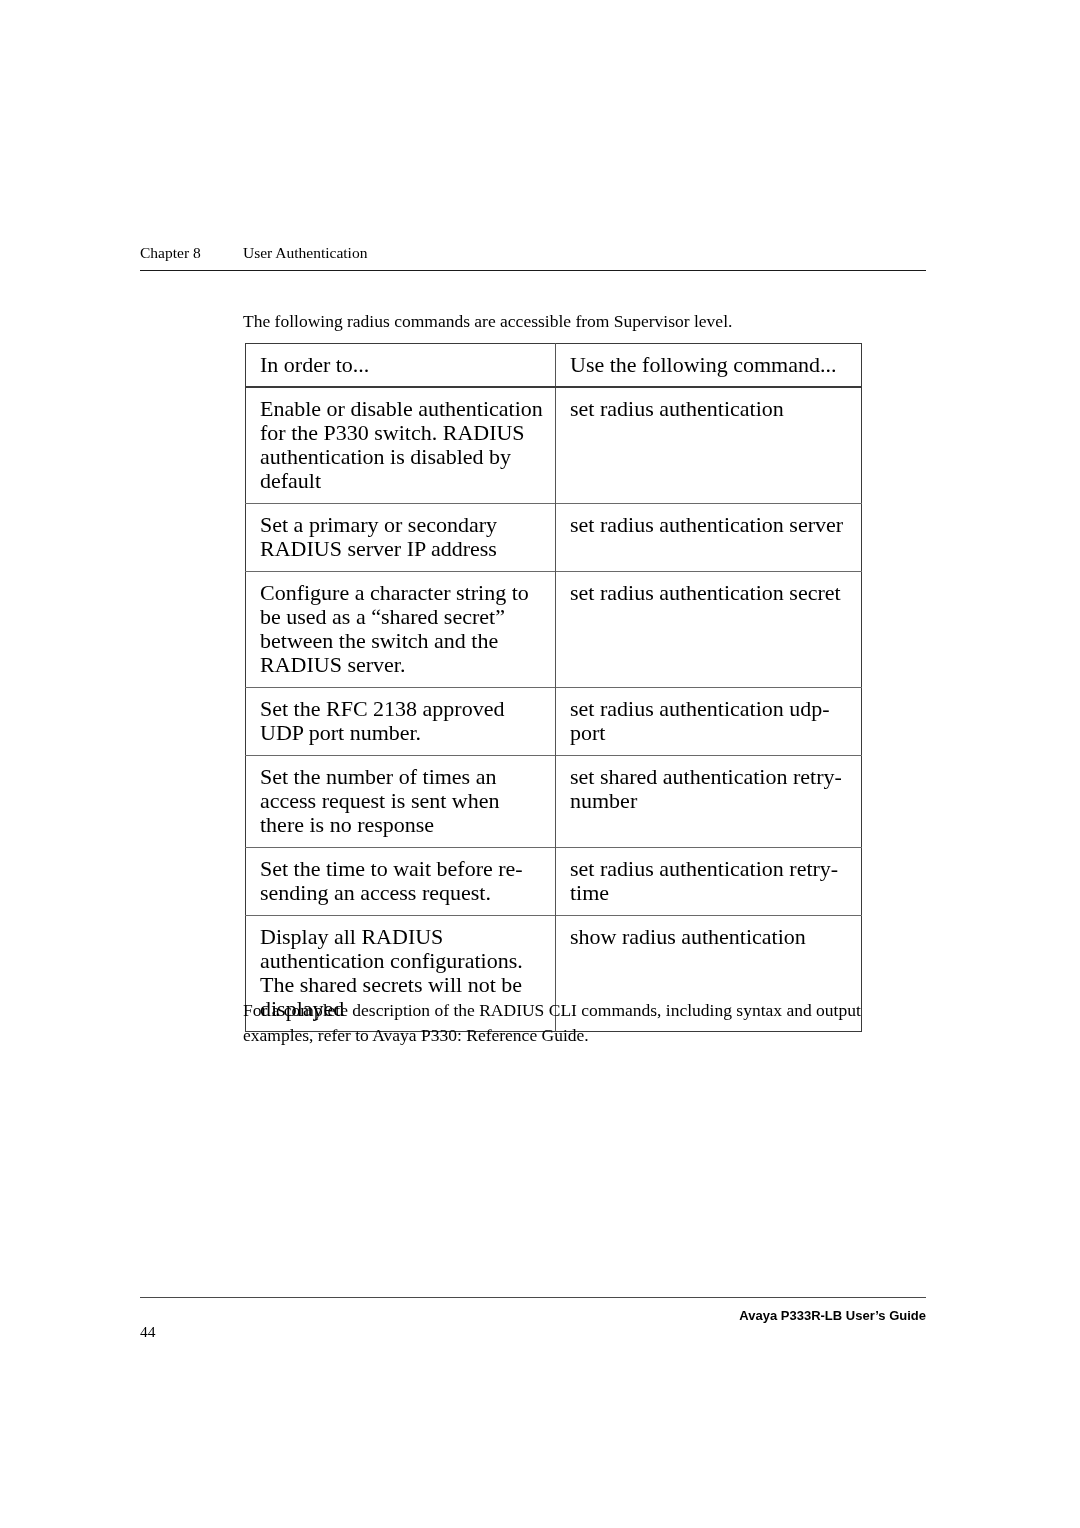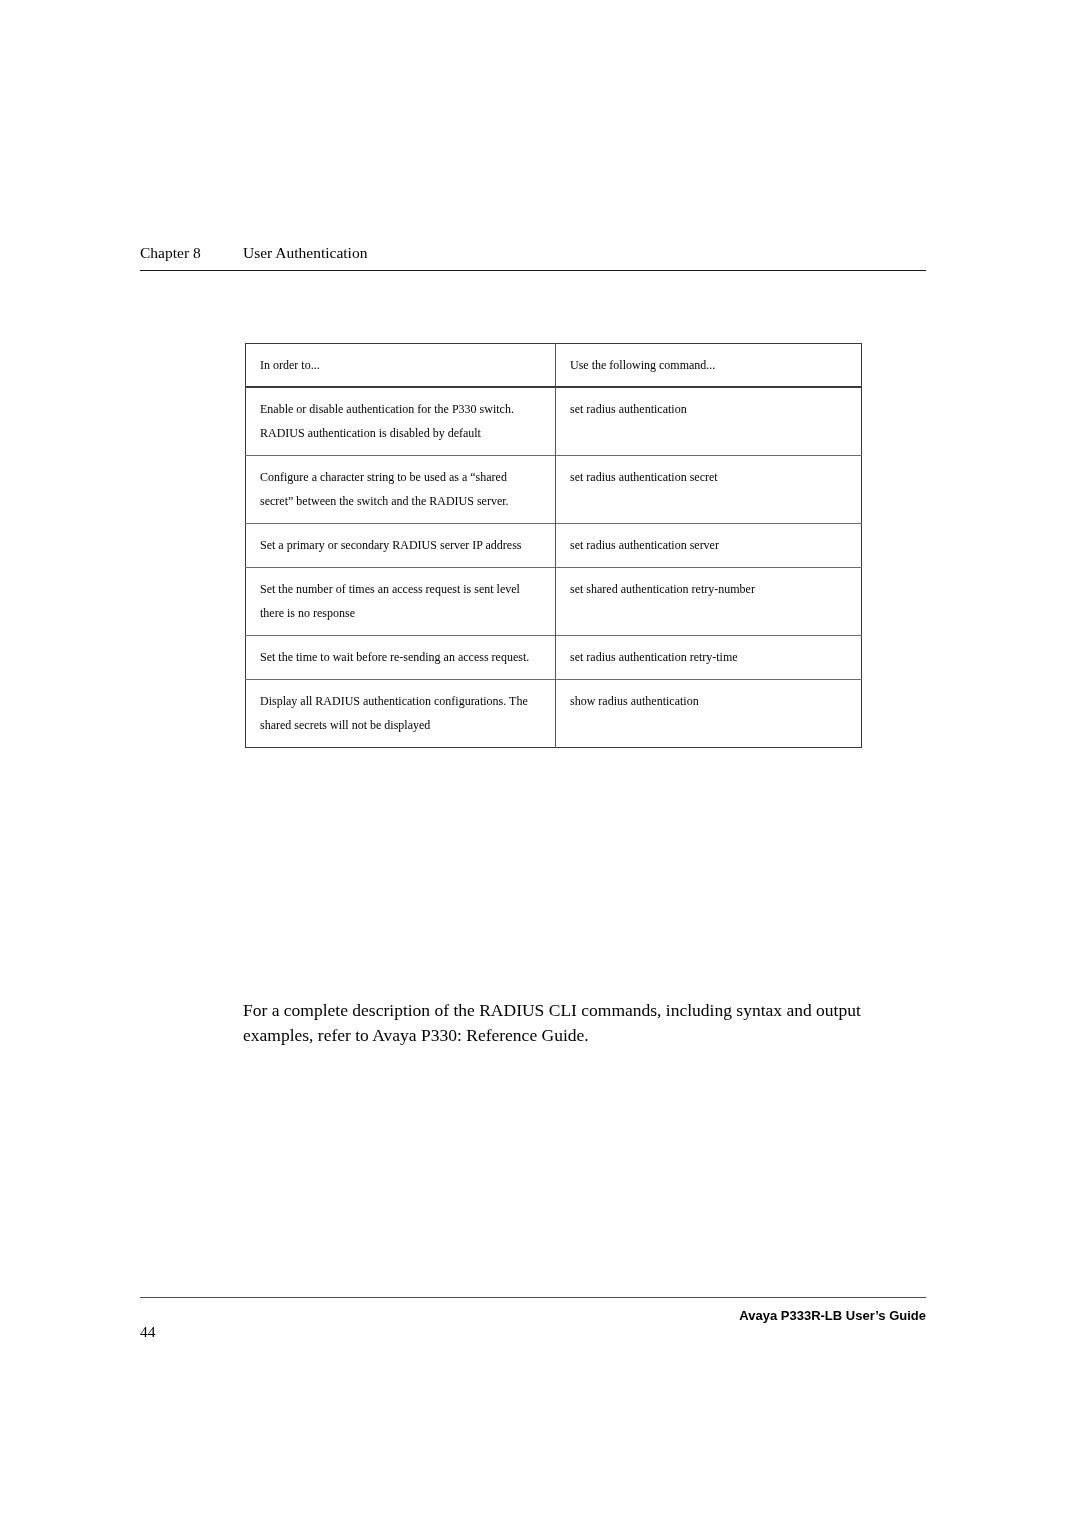--- a/index.html
+++ b/index.html
@@ -76,21 +76,21 @@
     border-bottom: 1.6px solid #3a3a3a;
   }
   .command-table col.col-intent { width: 310px; }
   .command-table col.col-command { width: 306px; }
 
   .command-table th,
   .command-table td {
     vertical-align: top;
     text-align: left;
     font-weight: normal;
-    font-size: 12px;
+    font-size: 22px;
     line-height: 24px;
     padding: 9px 12px 10px 14px;
     border-right: 1.1px solid #555555;
   }
   .command-table th:last-child,
   .command-table td:last-child {
     border-right: none;
   }
 
   .command-table thead th {
@@ -159,20 +159,21 @@
 <body>
 
 <div class="page">
 
   <div class="running-header">
     <span class="chapter-label">Chapter 8</span><span class="chapter-title">User Authentication</span>
   </div>
 
   <div class="header-rule"></div>
 
+  <p class="intro-paragraph">The following radius commands are accessible from Supervisor level.</p>
 
   <table class="command-table">
     <colgroup>
       <col class="col-intent">
       <col class="col-command">
     </colgroup>
     <thead>
       <tr>
         <th>
           <span class="cell-text">In order to...</span>
@@ -186,37 +187,45 @@
       <tr>
         <td>
           <span class="cell-text">Enable or disable authentication for the P330 switch. RADIUS authentication is disabled by default</span>
         </td>
         <td>
           <span class="cell-text">set radius authentication</span>
         </td>
       </tr>
       <tr>
         <td>
+          <span class="cell-text">Set a primary or secondary RADIUS server IP address</span>
+        </td>
+        <td>
+          <span class="cell-text">set radius authentication server</span>
+        </td>
+      </tr>
+      <tr>
+        <td>
           <span class="cell-text">Configure a character string to be used as a “shared secret” between the switch and the RADIUS server.</span>
         </td>
         <td>
           <span class="cell-text">set radius authentication secret</span>
         </td>
       </tr>
       <tr>
         <td>
-          <span class="cell-text">Set a primary or secondary RADIUS server IP address</span>
-        </td>
-        <td>
-          <span class="cell-text">set radius authentication server</span>
-        </td>
-      </tr>
-      <tr>
-        <td>
-          <span class="cell-text">Set the number of times an access request is sent level there is no response</span>
+          <span class="cell-text">Set the RFC 2138 approved UDP port number.</span>
+        </td>
+        <td>
+          <span class="cell-text">set radius authentication udp-port</span>
+        </td>
+      </tr>
+      <tr>
+        <td>
+          <span class="cell-text">Set the number of times an access request is sent when there is no response</span>
         </td>
         <td>
           <span class="cell-text">set shared authentication retry-number</span>
         </td>
       </tr>
       <tr>
         <td>
           <span class="cell-text">Set the time to wait before re-sending an access request.</span>
         </td>
         <td>

